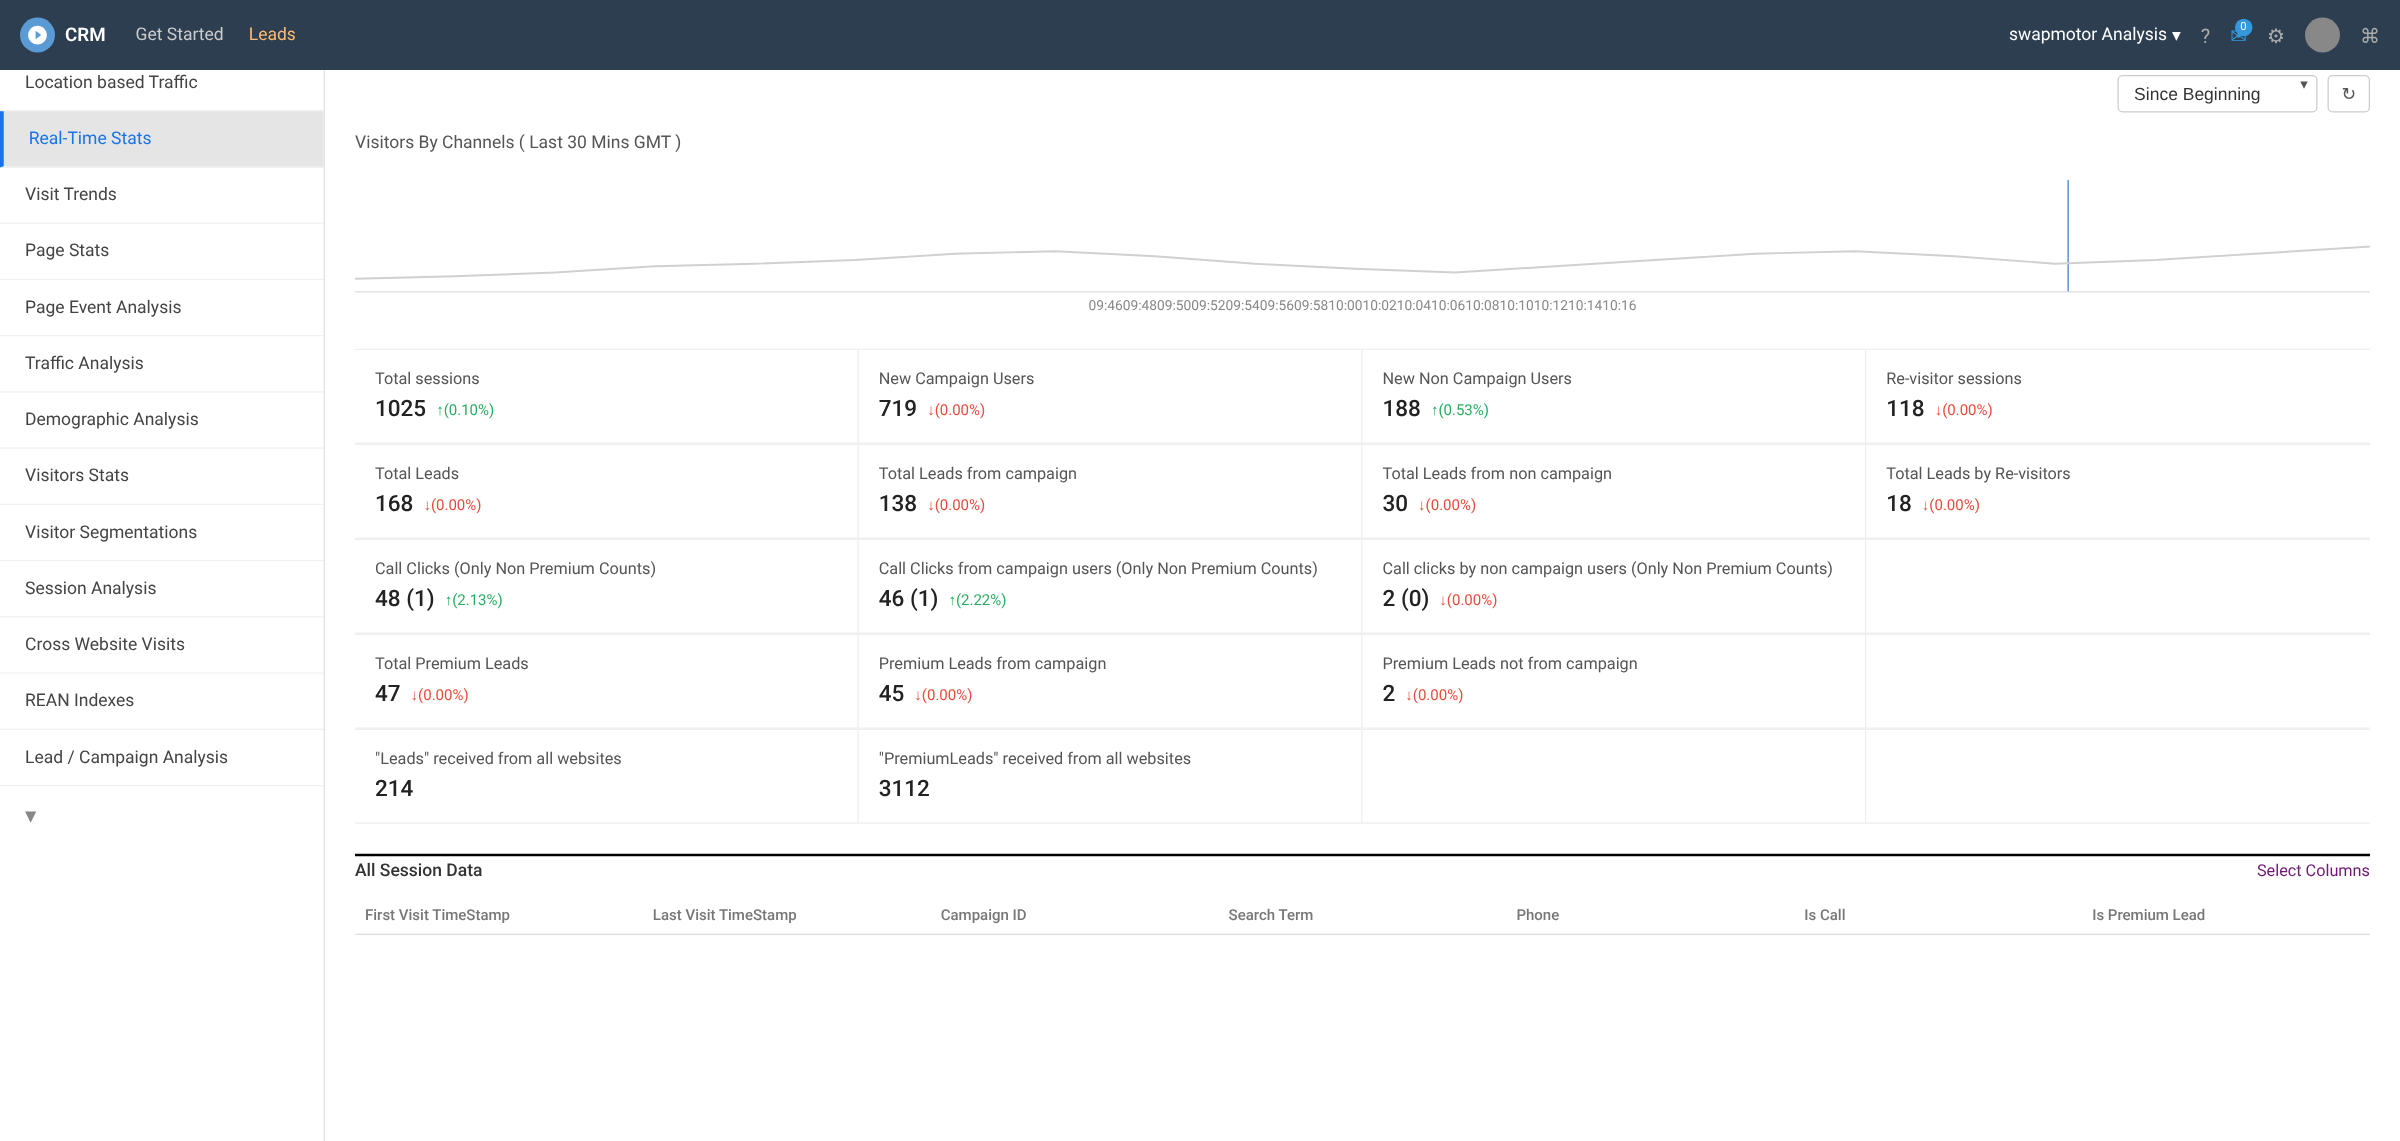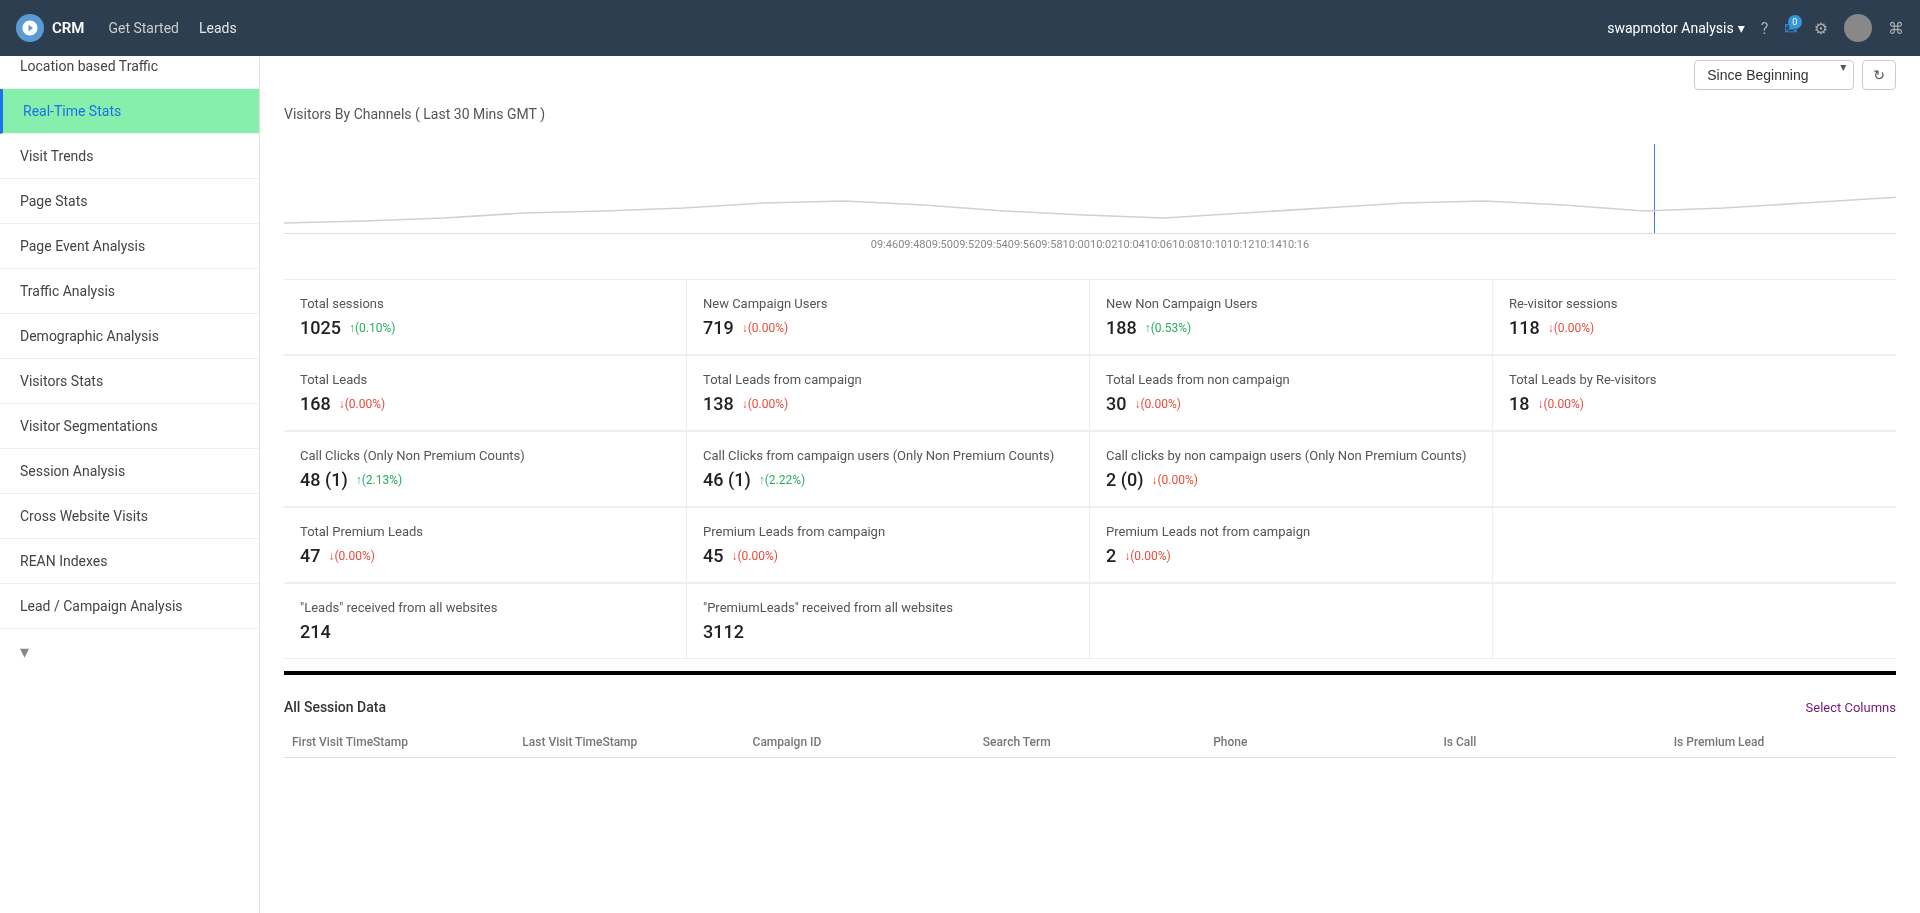--- a/index.html
+++ b/index.html
@@ -35,21 +35,21 @@
     }
     .topnav-links {
       display: flex; gap: 20px;
     }
     .topnav-link {
       color: #ccc;
       font-size: 14px;
       cursor: pointer;
       text-decoration: none;
     }
-    .topnav-link.active { color: #e5e5e5; }
+    .topnav-link.active { color: #fdba74; }
     .topnav-right {
       margin-left: auto;
       display: flex;
       align-items: center;
       gap: 16px;
     }
     .topnav-analysis {
       color: #fff;
       font-size: 14px;
       display: flex; align-items: center; gap: 4px;
@@ -96,21 +96,21 @@
     }
     .sidebar-item {
       padding: 14px 20px;
       border-bottom: 1px solid #f0f0f0;
       cursor: pointer;
       color: #444;
       font-size: 14px;
       transition: background 0.15s;
     }
     .sidebar-item.active {
-      background: #86efac;
+      background: #e5e5e5;
       color: #1a73e8;
       border-left: 3px solid #1a73e8;
     }
     .sidebar-bottom {
       padding: 12px 20px;
       cursor: pointer;
       color: #888;
       font-size: 18px;
     }
 
@@ -224,23 +224,23 @@
       color: #222;
     }
     .stat-change {
       font-size: 12px;
     }
     .stat-change.up { color: #27ae60; text-align: center; }
     .stat-change.down { color: #e74c3c; }
 
     
     .session-section {
-      margin-top: 12px;
-      border-top: 4px solid #000000;
-      padding-top: 24px;
+      margin-top: 24px;
+      border-top: 2px solid #000000;
+      padding-top: 4px;
     }
     .session-header {
       display: flex;
       justify-content: space-between;
       align-items: center;
       margin-bottom: 12px;
     }
     .session-title {
       font-size: 14px;
       font-weight: 500;

